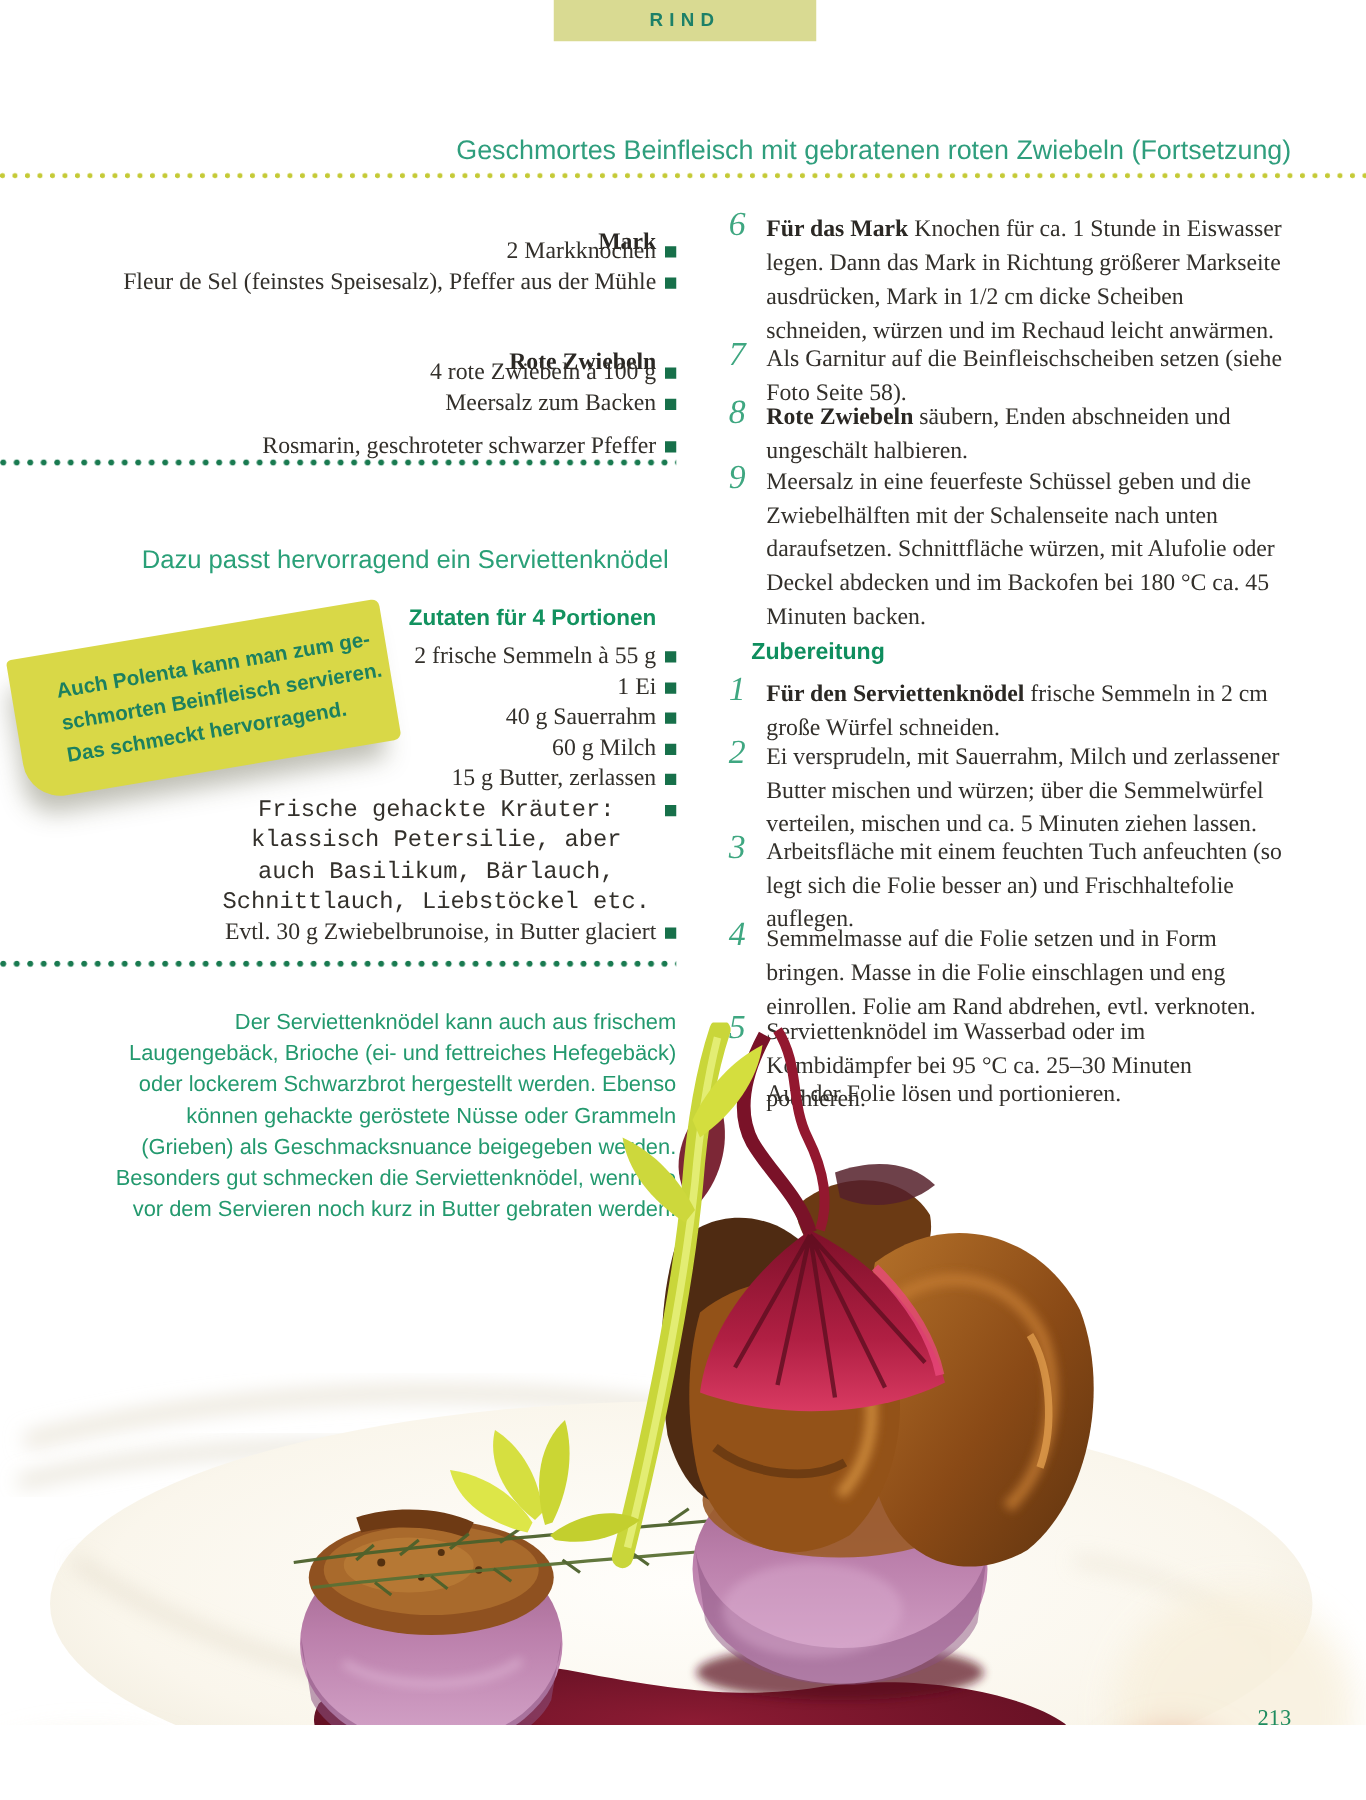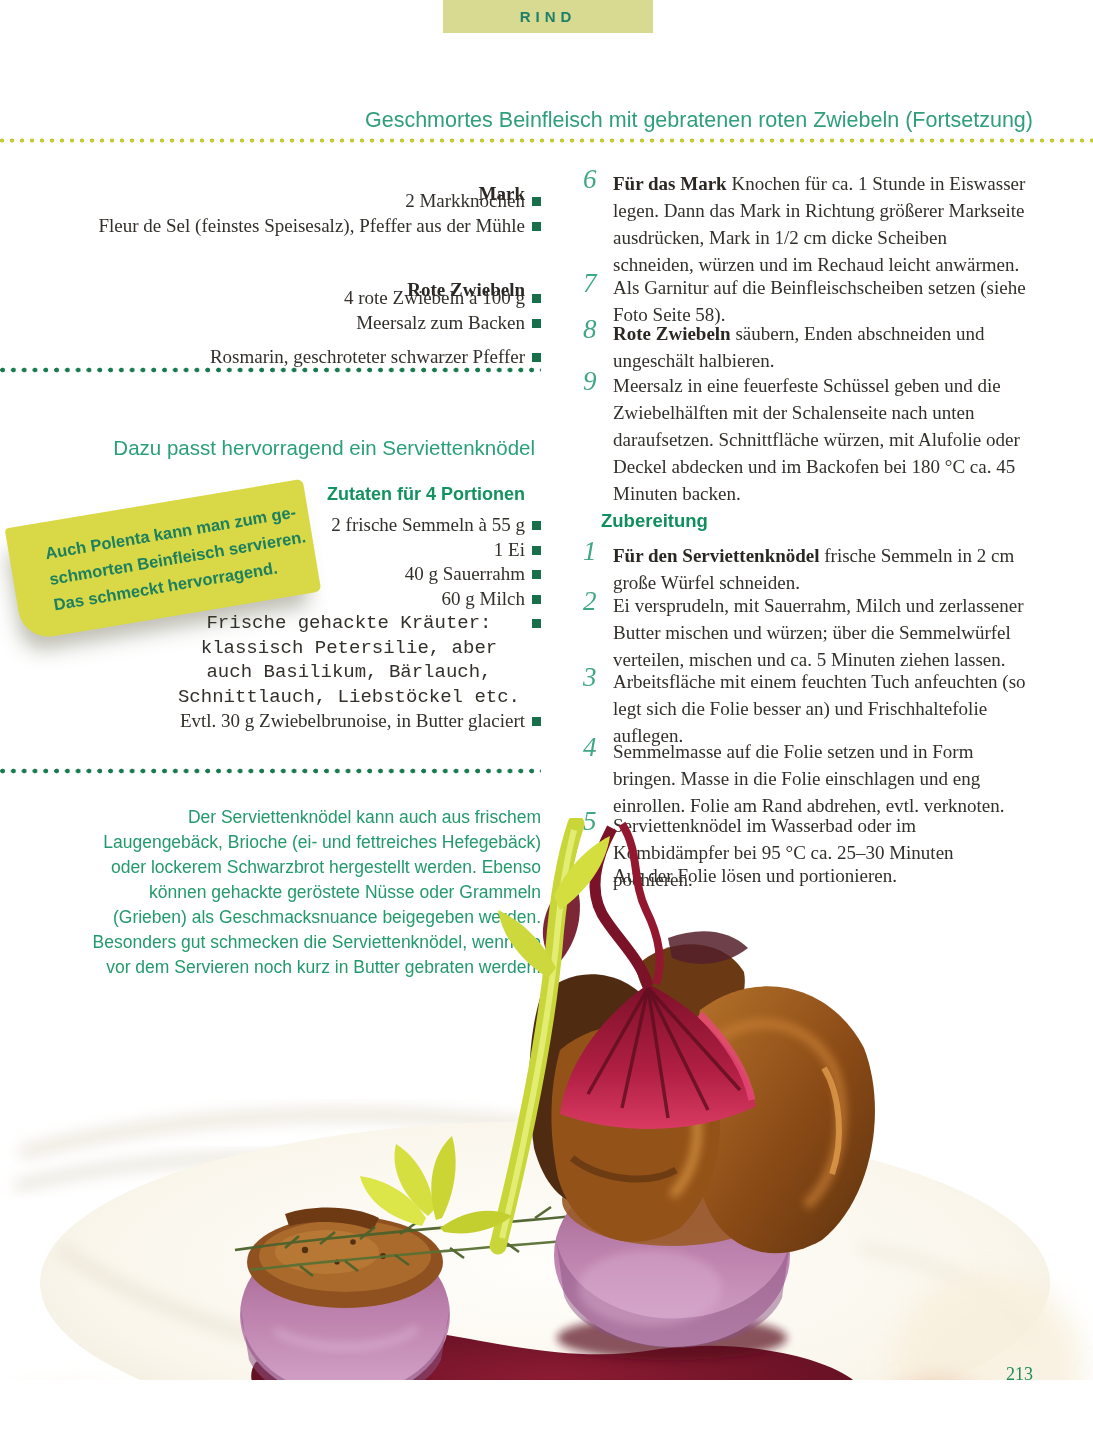--- a/index.html
+++ b/index.html
@@ -117,20 +117,24 @@
       <div class="ing-row">
           <span class="ing-text">1 Ei</span>
           <span class="sq"></span>
         </div>
       <div class="ing-row">
           <span class="ing-text">40 g Sauerrahm</span>
           <span class="sq"></span>
         </div>
       <div class="ing-row">
           <span class="ing-text">60 g Milch</span>
+          <span class="sq"></span>
+        </div>
+      <div class="ing-row">
+          <span class="ing-text">15 g Butter, zerlassen</span>
           <span class="sq"></span>
         </div>
       <div class="ing-row wrap">
           <span class="ing-text">Frische gehackte Kräuter: klassisch Petersilie, aber auch Basilikum, Bärlauch, Schnittlauch, Liebstöckel etc.</span>
           <span class="sq"></span>
         </div>
       <div class="ing-row">
           <span class="ing-text">Evtl. 30 g Zwiebelbrunoise, in Butter glaciert</span>
           <span class="sq"></span>
         </div>

